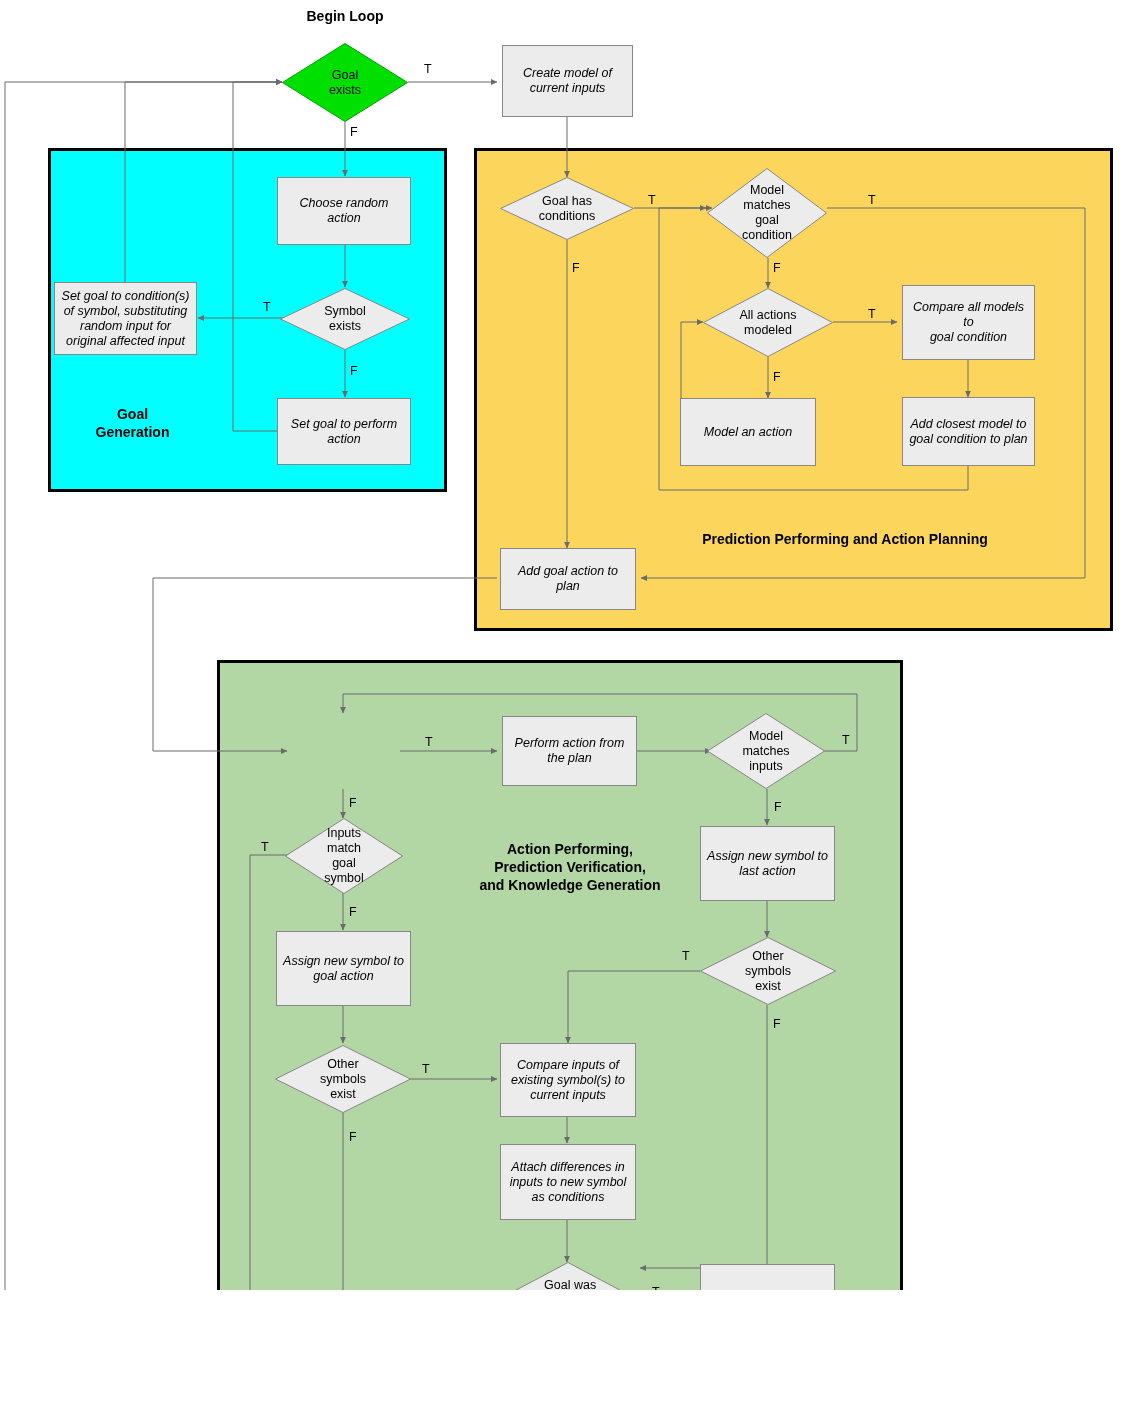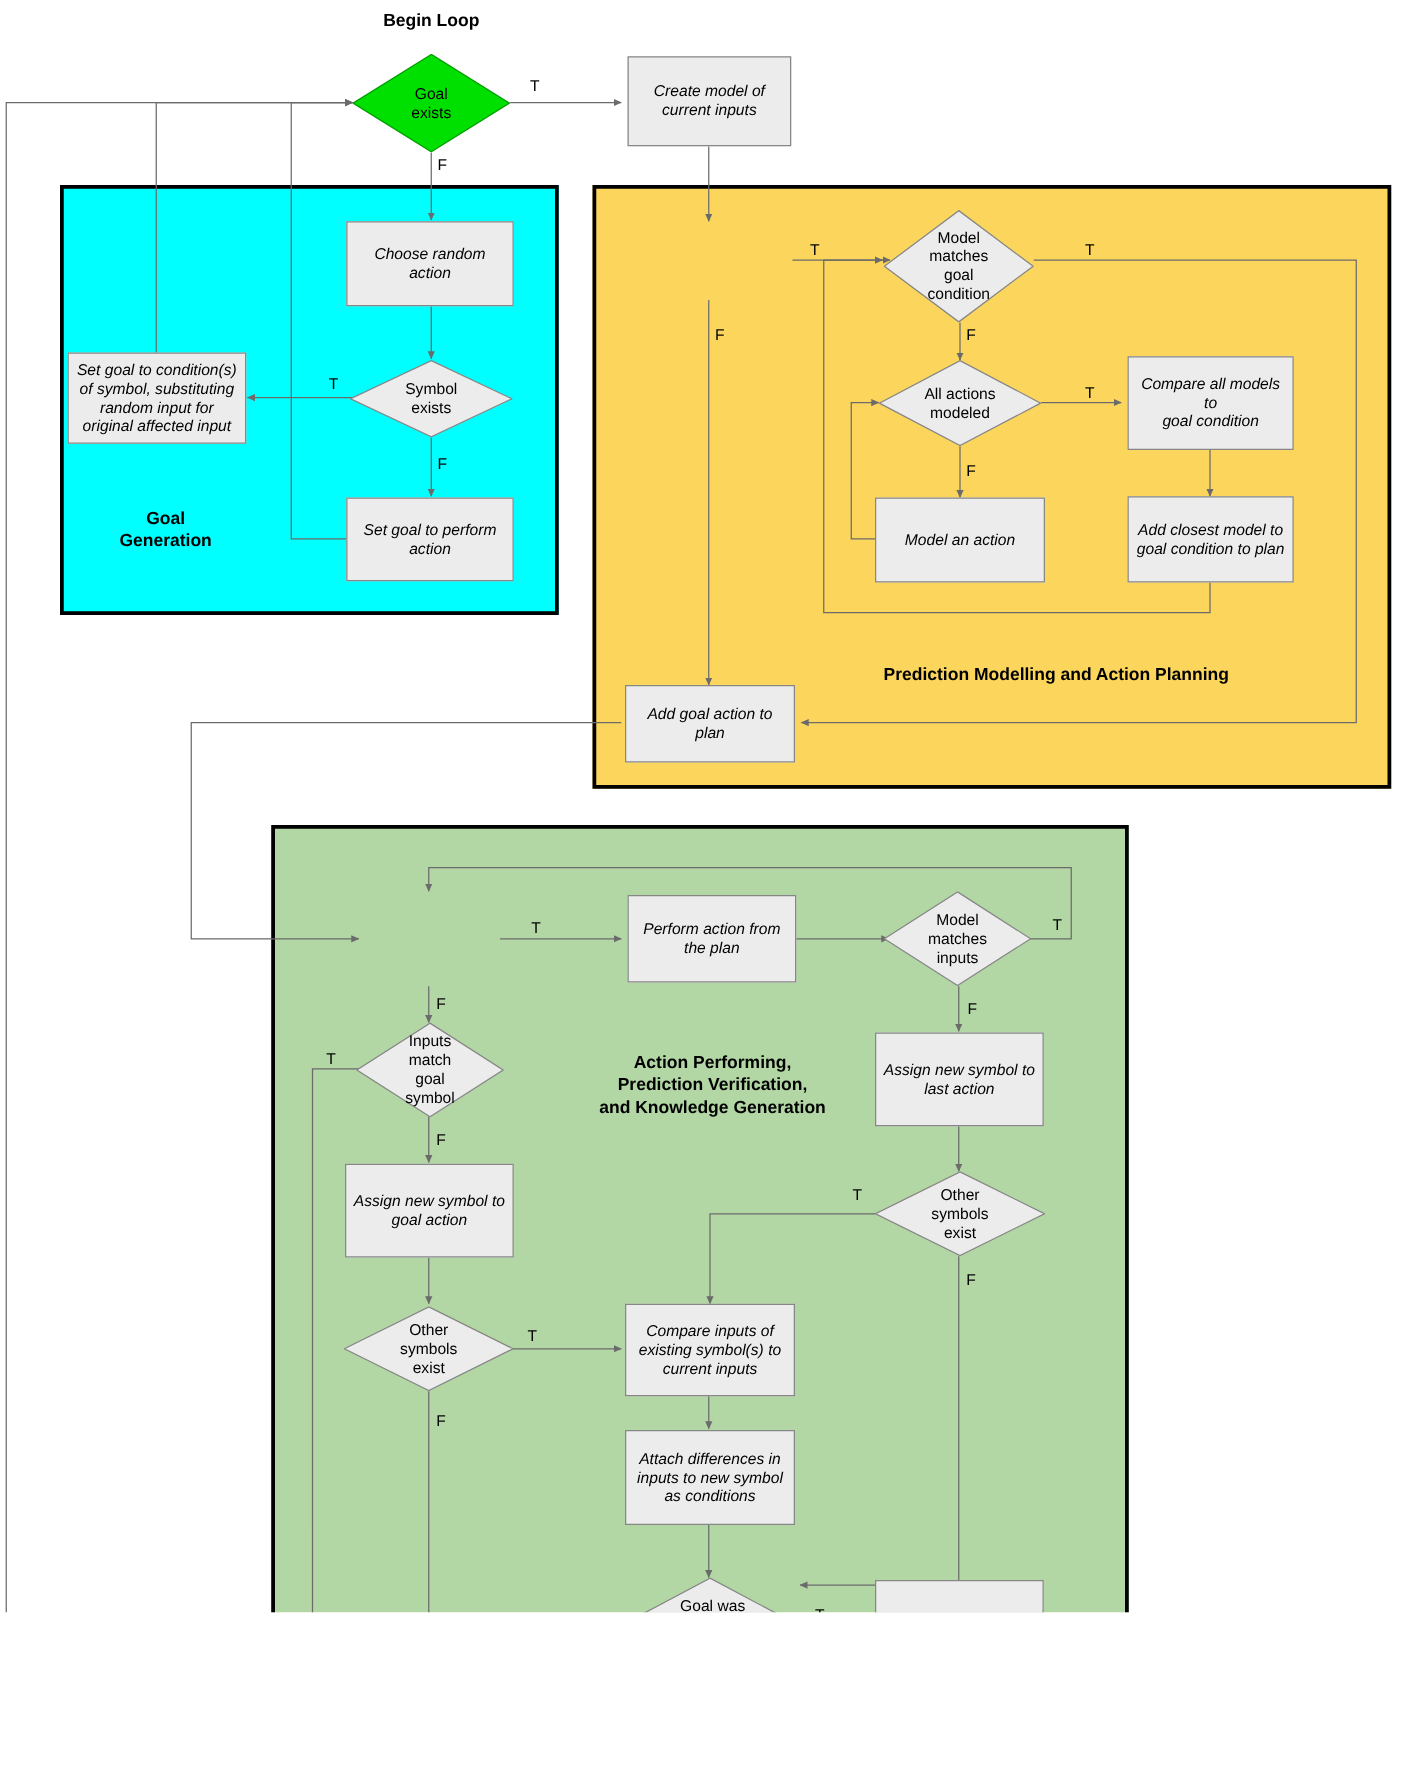--- a/index.html
+++ b/index.html
@@ -170,21 +170,21 @@
 
       <path d="M767,1337 L767,1393 L5,1393"></path>
     </g>
   </svg>
 
   <div class="loop-title" style="left:265px; top:8px; width:160px;">Begin Loop</div>
 
   <div class="panel-title" style="left:55px; top:405px; width:155px;">Goal
 Generation</div>
 
-  <div class="panel-title" style="left:640px; top:530px; width:410px;">Prediction Modelling and Action Planning</div>
+  <div class="panel-title" style="left:640px; top:530px; width:410px;">Prediction Performing and Action Planning</div>
 
   <div class="panel-title" style="left:455px; top:840px; width:230px;">Action Performing,
 Prediction Verification,
 and Knowledge Generation</div>
 
   <div class="node dec" style="left:282px; top:43px; width:126px; height:79px;">
     <svg class="dshape" viewBox="0 0 126 79" preserveAspectRatio="none">
       <polygon points="63,0.5 125.5,39.5 63,78.5 0.5,39.5" fill="#00e000" stroke="#00a000" stroke-width="1"></polygon>
     </svg>
     <span>Goal
@@ -213,20 +213,27 @@
 action</span>
   </div>
 
   <div class="node proc" style="left:54px; top:282px; width:143px; height:73px;">
     <span>Set goal to condition(s)
 of symbol, substituting
 random input for
 original affected input</span>
   </div>
 
+  <div class="node dec" style="left:500px; top:177px; width:134px; height:63px;">
+    <svg class="dshape" viewBox="0 0 134 63" preserveAspectRatio="none">
+      <polygon points="67,0.5 133.5,31.5 67,62.5 0.5,31.5" fill="#ececec" stroke="#878787" stroke-width="1"></polygon>
+    </svg>
+    <span>Goal has
+conditions</span>
+  </div>
 
   <div class="node dec" style="left:707px; top:168px; width:120px; height:90px;">
     <svg class="dshape" viewBox="0 0 120 90" preserveAspectRatio="none">
       <polygon points="60,0.5 119.5,45 60,89.5 0.5,45" fill="#ececec" stroke="#878787" stroke-width="1"></polygon>
     </svg>
     <span>Model
 matches
 goal
 condition</span>
   </div>
@@ -237,21 +244,21 @@
     </svg>
     <span>All actions
 modeled</span>
   </div>
 
   <div class="node proc" style="left:902px; top:285px; width:133px; height:75px;">
     <span>Compare all models to
 goal condition</span>
   </div>
 
-  <div class="node proc" style="left:700px; top:398px; width:136px; height:68px;">
+  <div class="node proc" style="left:680px; top:398px; width:136px; height:68px;">
     <span>Model an action</span>
   </div>
 
   <div class="node proc" style="left:902px; top:397px; width:133px; height:69px;">
     <span>Add closest model to
 goal condition to plan</span>
   </div>
 
   <div class="node proc" style="left:500px; top:548px; width:136px; height:62px;">
     <span>Add goal action to plan</span>

